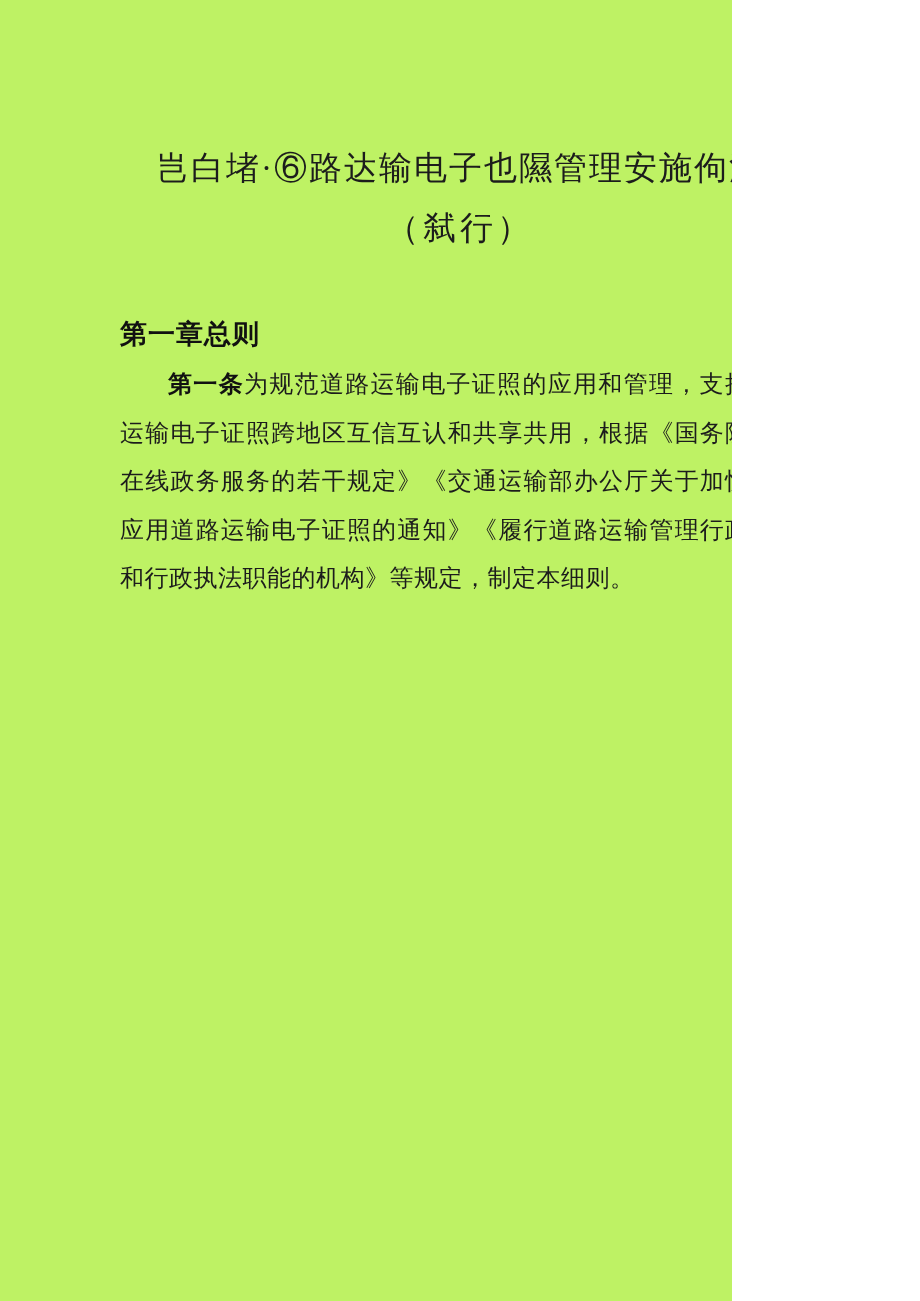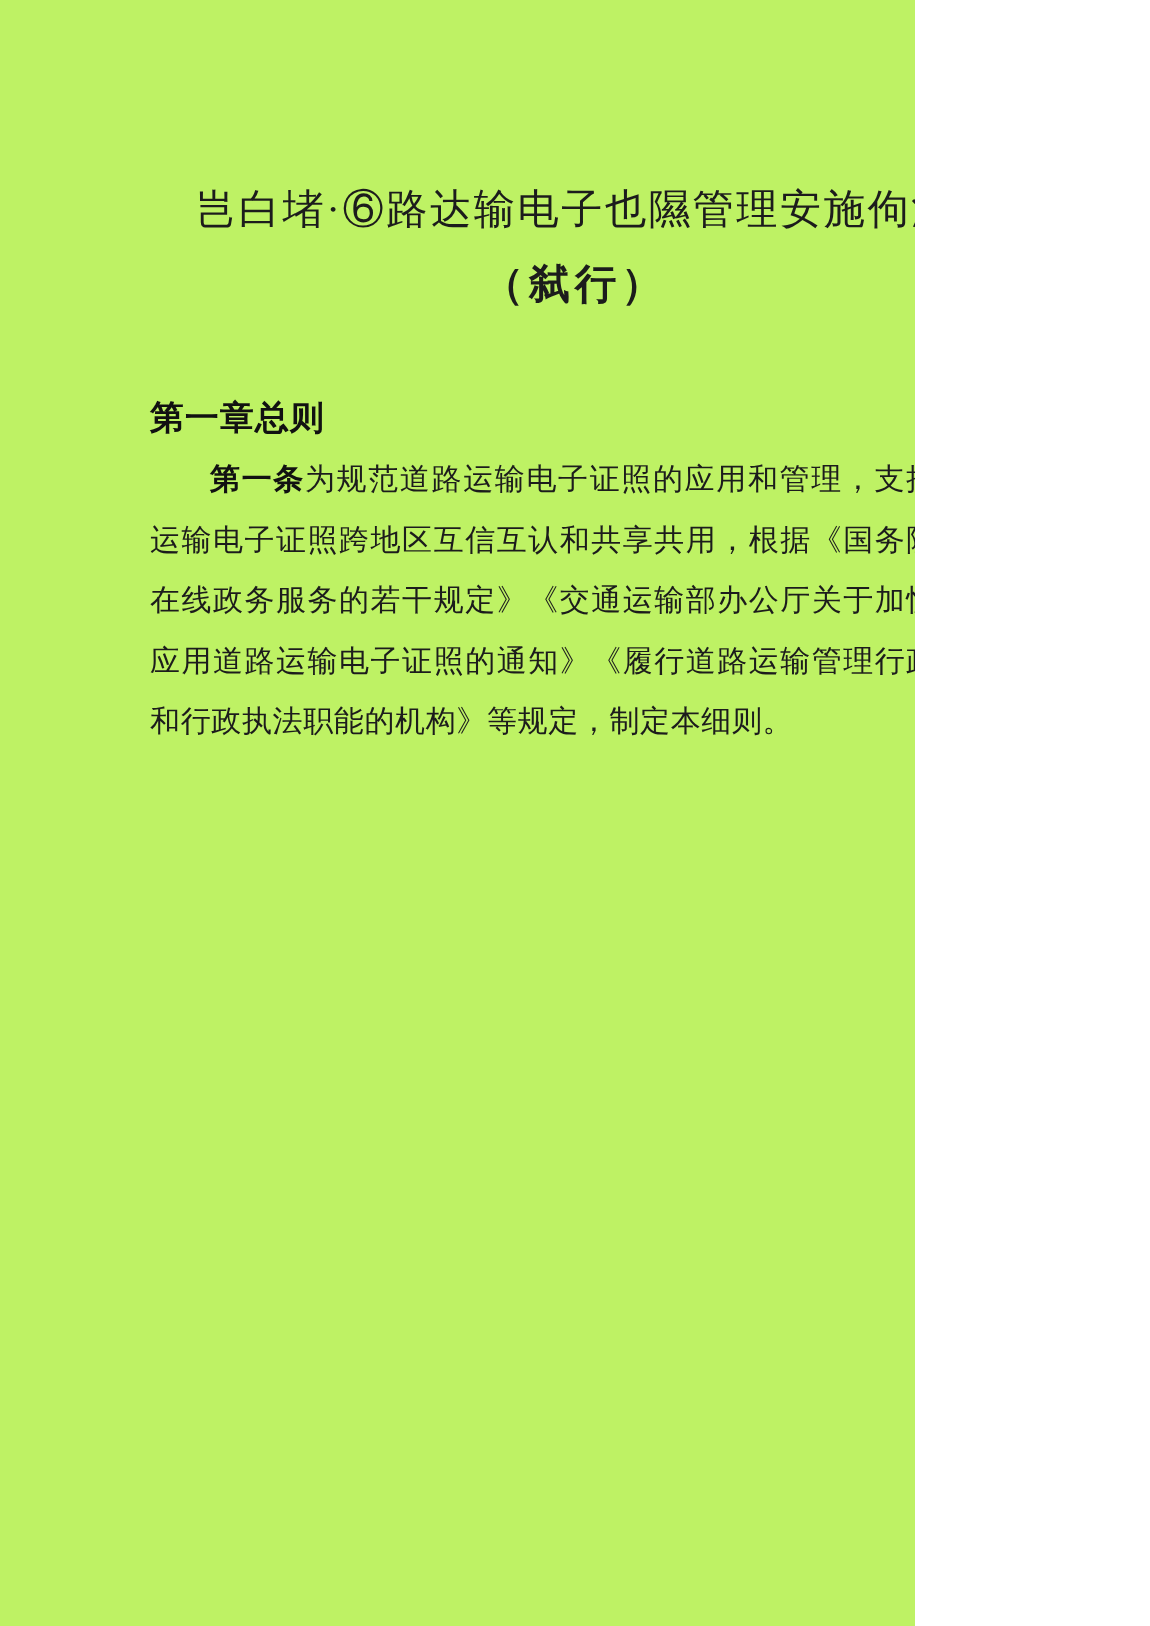--- a/index.html
+++ b/index.html
@@ -29,21 +29,21 @@
     font-weight: 400;
     line-height: 60px;
     letter-spacing: 2px;
     font-family: "Liberation Serif", serif;
     color: #1c1c1c;
   }
   .doc-subtitle {
     margin: 0;
     text-align: center;
     font-size: 33px;
-    font-weight: 700;
+    font-weight: 400;
     line-height: 60px;
     letter-spacing: 4px;
     color: #1c1c1c;
   }
   .chapter-heading {
     margin: 58px 0 8px 0;
     text-align: left;
     font-size: 27px;
     font-weight: 700;
     letter-spacing: 1px;

